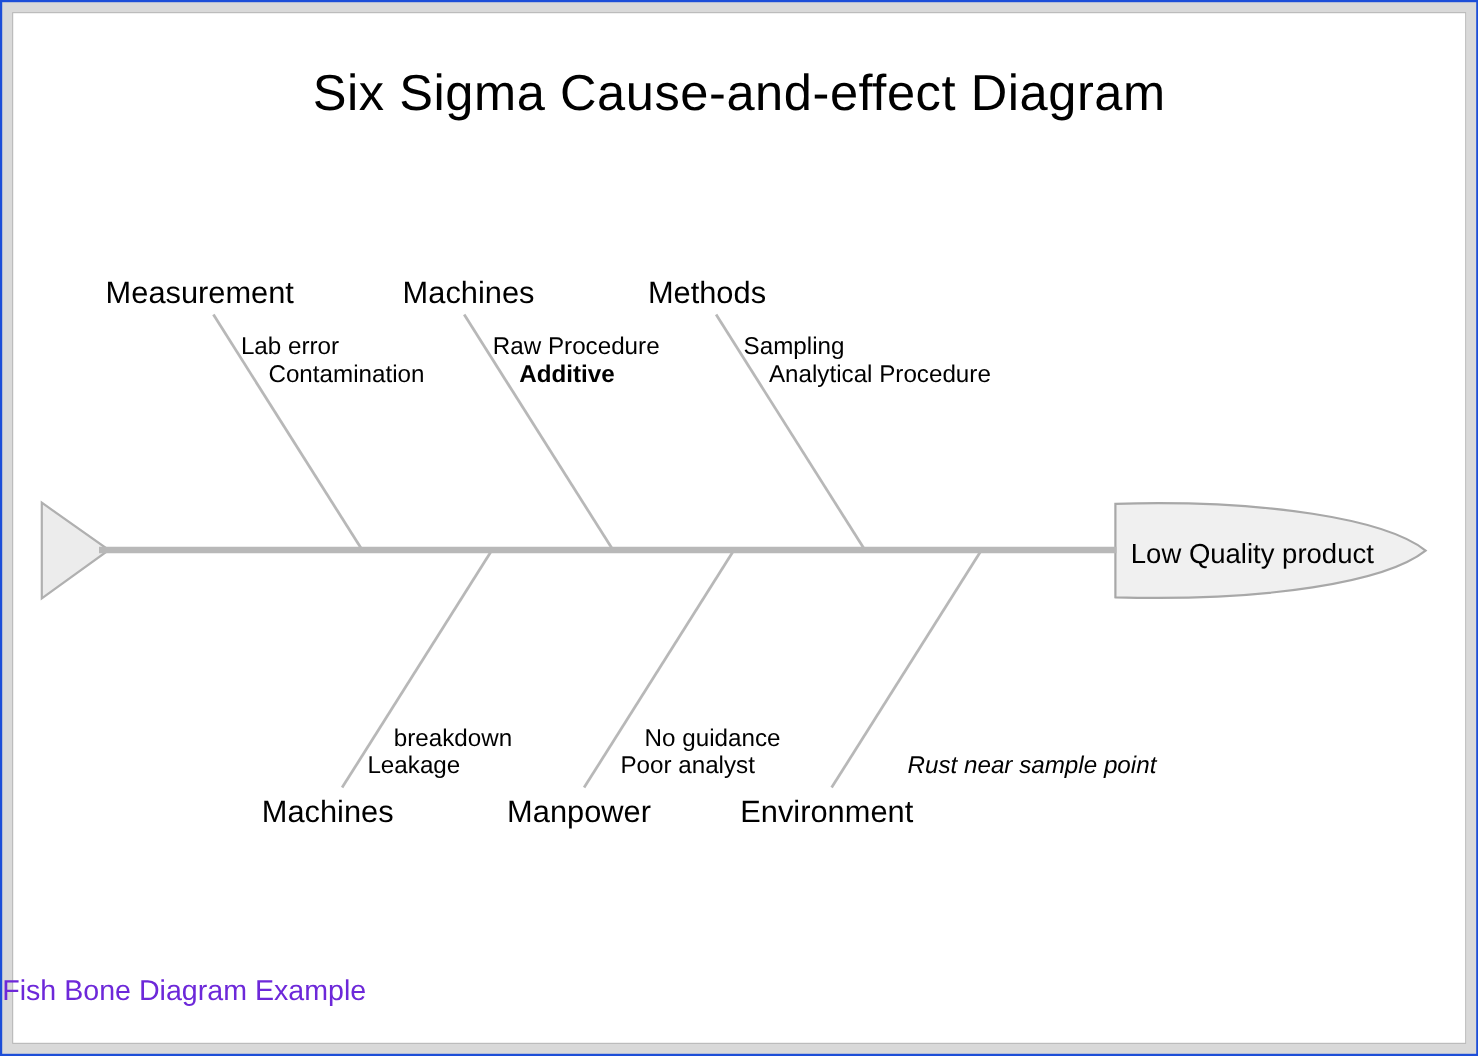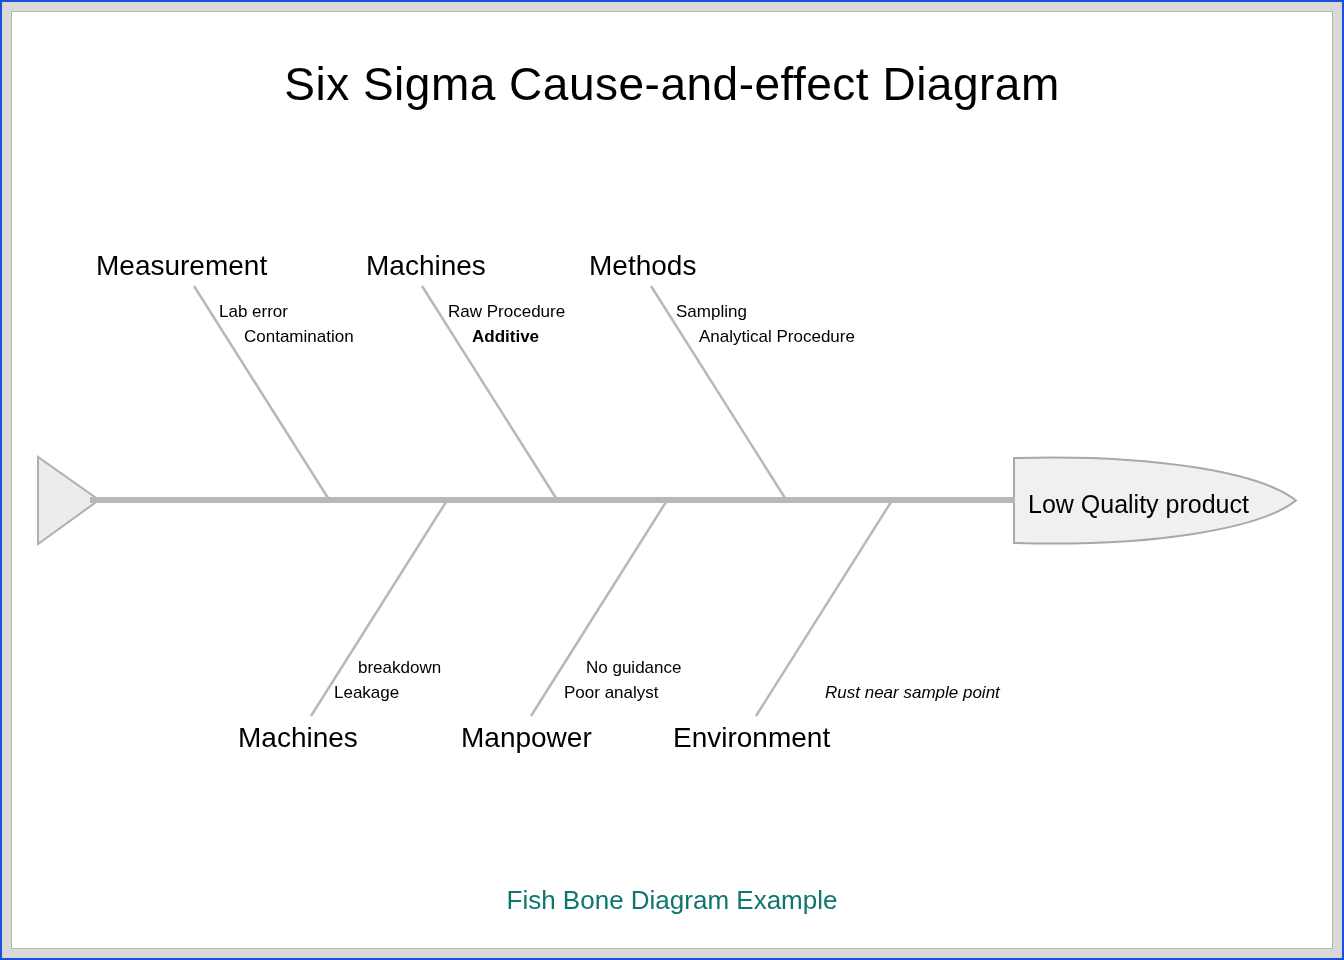--- a/index.html
+++ b/index.html
@@ -34,28 +34,28 @@
     line-height: 1.15;
   }
   .title {
     left: 0; right: 0;
     top: 56px;
     text-align: center;
     font-size: 46px;
     letter-spacing: 0.5px;
   }
   .category { font-size: 28px; }
-  .cause    { font-size: 17px; }
+  .cause    { font-size: 22px; }
   .effect   { font-size: 25px; }
   .caption {
     left: 0; right: 0;
     top: 884px;
-    text-align: center;
+    text-align: left;
     font-size: 26px;
-    color: #0f766e;
+    color: #6d28d9;
   }
 </style>
 </head>
 <body>
 
 <div class="frame">
 
   <div class="page"></div>
 
   <svg class="layer" width="1344" height="960" viewBox="0 0 1344 960">

